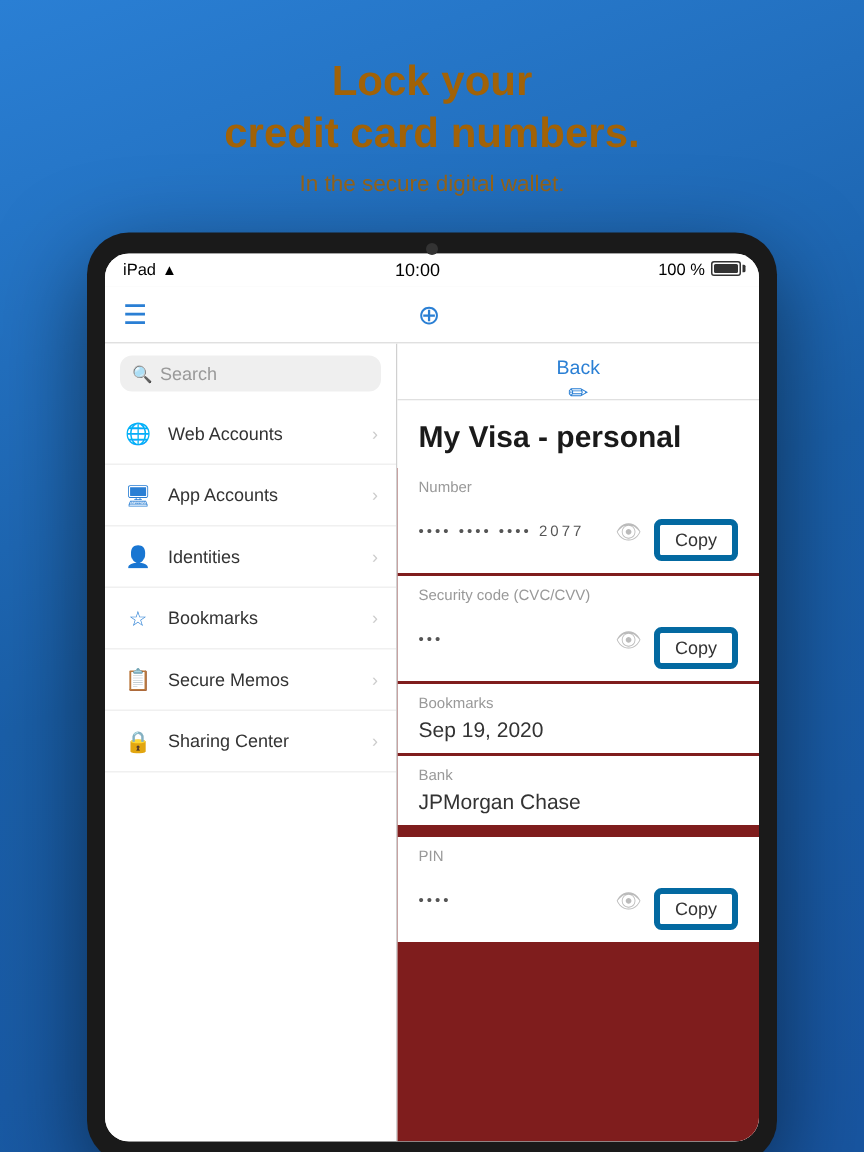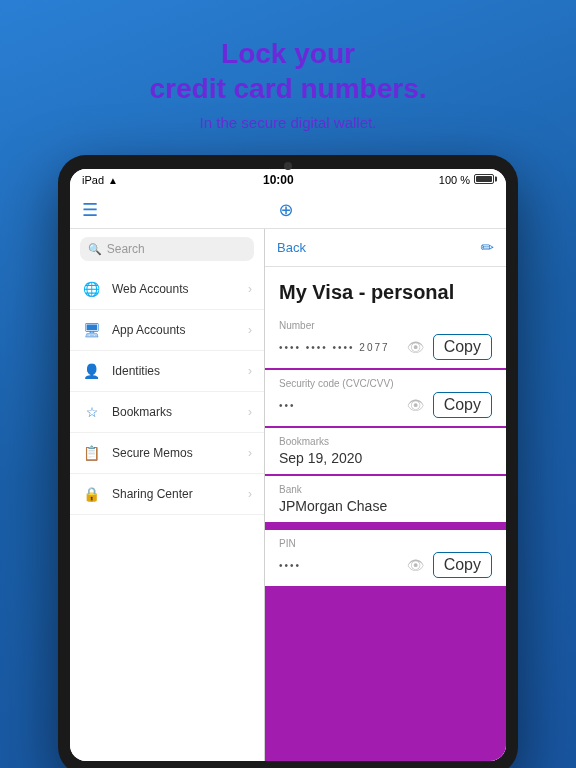--- a/index.html
+++ b/index.html
@@ -9,21 +9,21 @@
       background: linear-gradient(160deg, #2a7fd4 0%, #1a5fa8 50%, #1855a0 100%);
       font-family: -apple-system, 'Helvetica Neue', Arial, sans-serif;
       overflow: hidden;
       position: relative;
     }
 
     
     .hero-text {
       text-align: center;
       padding: 36px 20px 20px;
-      color: #6d28d9;
+      color: #a16207;
     }
     .hero-title {
       font-size: 28px;
       font-weight: 700;
       line-height: 1.25;
       margin-bottom: 8px;
     }
     .hero-subtitle {
       font-size: 15px;
       font-weight: 400;
@@ -190,20 +190,21 @@
       flex-direction: column;
     }
     .detail-nav {
       background: white;
       padding: 8px 12px;
       display: flex;
       justify-content: space-between;
       align-items: center;
       border-bottom: 1px solid #e0e0e0;
       height: 38px;
+      flex-direction: column;
     }
     .detail-back {
       color: #2a7fd4;
       font-size: 13px;
       cursor: pointer;
     }
     .detail-edit {
       color: #2a7fd4;
       font-size: 16px;
       cursor: pointer;
@@ -211,21 +212,21 @@
     .detail-title {
       font-size: 20px;
       font-weight: 600;
       color: #1a1a1a;
       padding: 14px 14px 8px;
       background: white;
     }
     .detail-fields {
       flex: 1;
       overflow: auto;
-      background: #a21caf;
+      background: #7f1d1d;
     }
     .field-group {
       background: white;
       margin-bottom: 2px;
       padding: 8px 14px;
     }
     .field-label {
       font-size: 10px;
       color: #999;
       margin-bottom: 3px;
@@ -244,26 +245,27 @@
       align-items: center;
       gap: 8px;
     }
     .eye-icon {
       color: #bbb;
       font-size: 14px;
       cursor: pointer;
     }
     .copy-btn {
       background: white;
-      border: 1px solid #0369a1;
+      border: 4px solid #0369a1;
       border-radius: 5px;
       padding: 3px 10px;
-      font-size: 16px;
+      font-size: 12px;
       color: #333;
       cursor: pointer;
+      margin-top: 12px;
     }
     .dots { letter-spacing: 2px; font-size: 10px; color: #555; }
   </style>
 </head>
 <body>
 
 <div class="hero-text">
   <div class="hero-title">
     <span>Lock your</span><br>
     <span>credit card numbers.</span>
@@ -274,21 +276,21 @@
 <div class="ipad-wrapper">
   <div class="ipad-body">
     <div class="ipad-camera"></div>
     <div class="ipad-screen">
 
       <div class="status-bar">
         <div class="status-left">
           <span>iPad</span>
           <span class="wifi-icon">▲</span>
         </div>
-        <div style="font-size:12px;font-weight:700;">10:00</div>
+        <div style="font-size:12px;font-weight:400;">10:00</div>
         <div class="status-right">
           <span>100 %</span>
           <span class="battery-bar">
             <span class="battery-fill"></span>
           </span>
         </div>
       </div>
 
       <div class="nav-bar">
         <span class="nav-bar-left">☰</span>

